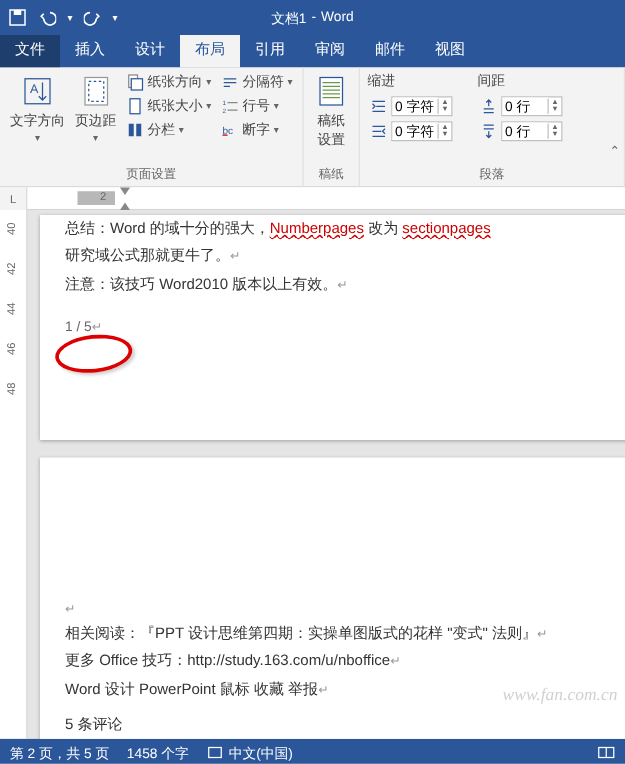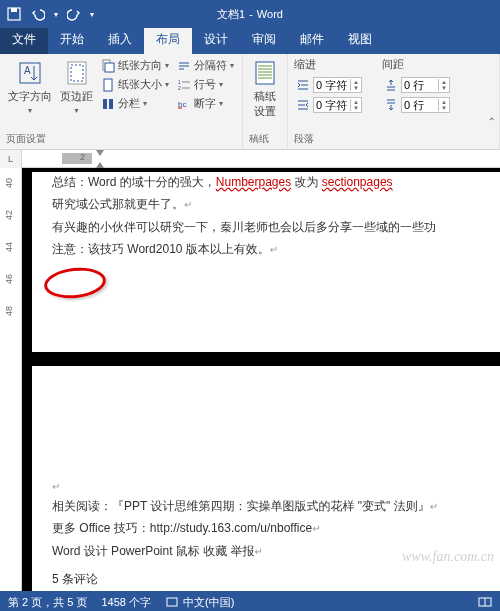--- a/index.html
+++ b/index.html
@@ -10,21 +10,21 @@
 .qat .ic { width: 16px; height: 16px; display: flex; align-items: center; justify-content: center; cursor: pointer; }
 .title-center { position: absolute; left: 50%; transform: translateX(-50%); display: flex; align-items: center; gap: 4px; }
 
 .tabbar { height: 26px; background: #2b579a; display: flex; align-items: flex-end; }
 .tab { color: #fff; font-size: 12px; padding: 5px 12px 6px; cursor: pointer; }
 .tab.file { background: #1e3e6e; }
 .tab.active { background: #f3f3f3; color: #2b579a; }
 
 .ribbon { background: #f3f3f3; border-bottom: 1px solid #d4d4d4; height: 96px; display: flex; position: relative; }
 .group { border-right: 1px solid #e1e1e1; padding: 3px 6px 0; display: flex; flex-direction: column; justify-content: space-between; }
-.group-label { font-size: 10px; color: #666; padding: 2px 0 3px; }
+.group-label { font-size: 10px; color: #666; text-align: center; padding: 2px 0 3px; }
 .bigbtn { display: flex; flex-direction: column; align-items: center; font-size: 11px; color: #444; cursor: pointer; padding: 2px 2px; gap: 2px; }
 .bigbtn .bic { width: 28px; height: 28px; display: flex; align-items: center; justify-content: center; }
 .stack { display: flex; flex-direction: column; gap: 2px; font-size: 11px; color: #444; }
 .stack-row { display: flex; align-items: center; gap: 3px; cursor: pointer; padding: 1px 2px; white-space: nowrap; }
 .si { width: 14px; height: 14px; display: flex; align-items: center; justify-content: center; }
 .dd { font-size: 8px; color: #666; }
 .spin { display: flex; align-items: center; border: 1px solid #c0c0c0; background: #fff; font-size: 11px; }
 .spin input { border: none; width: 36px; font-size: 11px; padding: 1px 2px; outline: none; }
 .spin .arrows { display: flex; flex-direction: column; font-size: 6px; color: #666; border-left: 1px solid #c0c0c0; }
 .spin .arrows span { padding: 0 2px; cursor: pointer; line-height: 6px; }
@@ -36,21 +36,21 @@
 .ruler-track { flex:1; position:relative; background:#fff; }
 .ruler-dark { position:absolute; top:3px; bottom:3px; left:40px; width:30px; background:#b8b8b8; }
 .ruler-num { position:absolute; top:2px; font-size:9px; color:#666; }
 .indent { position:absolute; top:0; width:0; height:0; }
 .indent.top { left:74px; border-left:4px solid transparent; border-right:4px solid transparent; border-top:6px solid #888; }
 .indent.bot { left:74px; top:12px; border-left:4px solid transparent; border-right:4px solid transparent; border-bottom:6px solid #888; }
 
 .workspace { display: flex; height: 423px; background: #b8b8b8; }
 .ruler-v { width: 22px; background: #fff; border-right: 1px solid #d4d4d4; position: relative; }
 .rv-num { position:absolute; left:4px; font-size:9px; color:#666; transform: rotate(-90deg); transform-origin: left top; }
-.doc-area { flex: 1; overflow: hidden; position: relative; background:#000000; }
+.doc-area { flex: 1; overflow: hidden; position: relative; background:#e5e5e5; }
 .page { background: #fff; margin: 4px 0 14px 10px; width: 480px; box-shadow: 0 1px 3px rgba(0,0,0,.3); padding: 0 20px 40px 20px; position: relative; }
 .page.p1 { padding-top:0; }
 .page .body { font-size: 12px; color: #333; line-height: 1.7; }
 .redlink { color: #c00; text-decoration: underline wavy #c00; }
 .pmark { color:#999; font-size:10px; }
 .circle { position:absolute; border:3px solid #d00; border-radius:50%; width:62px; height:30px; left:12px; top:96px; transform: rotate(-6deg); box-shadow: 2px 2px 3px rgba(0,0,0,.2); }
 .pgnum { font-size: 11px; color:#666; }
 .sep { height: 14px; }
 .secbody .ln { margin-bottom:2px; }
 .url { color:#333;margin-top:48px; }
@@ -90,24 +90,24 @@
   </div>
   <div class="title-center">
     <span>文档1</span>
     <span>-</span>
     <span>Word</span>
   </div>
 </div>
 
 <div class="tabbar">
   <div class="tab file">文件</div>
-  <div class="tab">开始</div>
   <div class="tab">插入</div>
+  <div class="tab">设计</div>
   <div class="tab active">布局</div>
-  <div class="tab">设计</div>
+  <div class="tab">引用</div>
   <div class="tab">审阅</div>
   <div class="tab">邮件</div>
   <div class="tab">视图</div>
 </div>
 
 <div class="ribbon">
 
   <div class="group">
     <div class="grp-body">
       <div class="bigbtn">
@@ -301,23 +301,23 @@
     <span class="rv-num" style="top:84px">44</span>
     <span class="rv-num" style="top:116px">46</span>
     <span class="rv-num" style="top:148px">48</span>
   </div>
   <div class="doc-area">
 
     <div class="page p1" style="height:180px">
       <div class="body secbody">
         <div class="ln"><span>总结：Word 的域十分的强大，</span><span class="redlink">Numberpages</span><span> 改为 </span><span class="redlink">sectionpages</span></div>
         <div class="ln"><span>研究域公式那就更牛了。</span><span class="pmark">↵</span></div>
-        <div class="ln"><span>有兴趣的小伙伴可以研究一下，秦川老师也会以后多分享一些域的一些功</span></div>
         <div class="ln"><span>注意：该技巧 Word2010 版本以上有效。</span><span class="pmark">↵</span></div>
         <div class="sep"></div>
+        <div class="pgnum"><span>1 / 5</span><span class="pmark">↵</span></div>
       </div>
       <div class="circle"></div>
     </div>
 
     <div class="page" style="min-height:260px;padding-top:110px">
       <div class="body secbody">
         <div style="height:20px"><span class="pmark">↵</span></div>
         <div class="ln"><span>相关阅读：『PPT 设计思维第四期：实操单图版式的花样 "变式" 法则』</span><span class="pmark">↵</span></div>
         <div class="ln"><span class="url">更多 Office 技巧：http://study.163.com/u/nboffice</span><span class="pmark">↵</span></div>
         <div class="ln"><span> Word  设计  PowerPoint  鼠标  收藏    举报</span><span class="pmark">↵</span></div>

